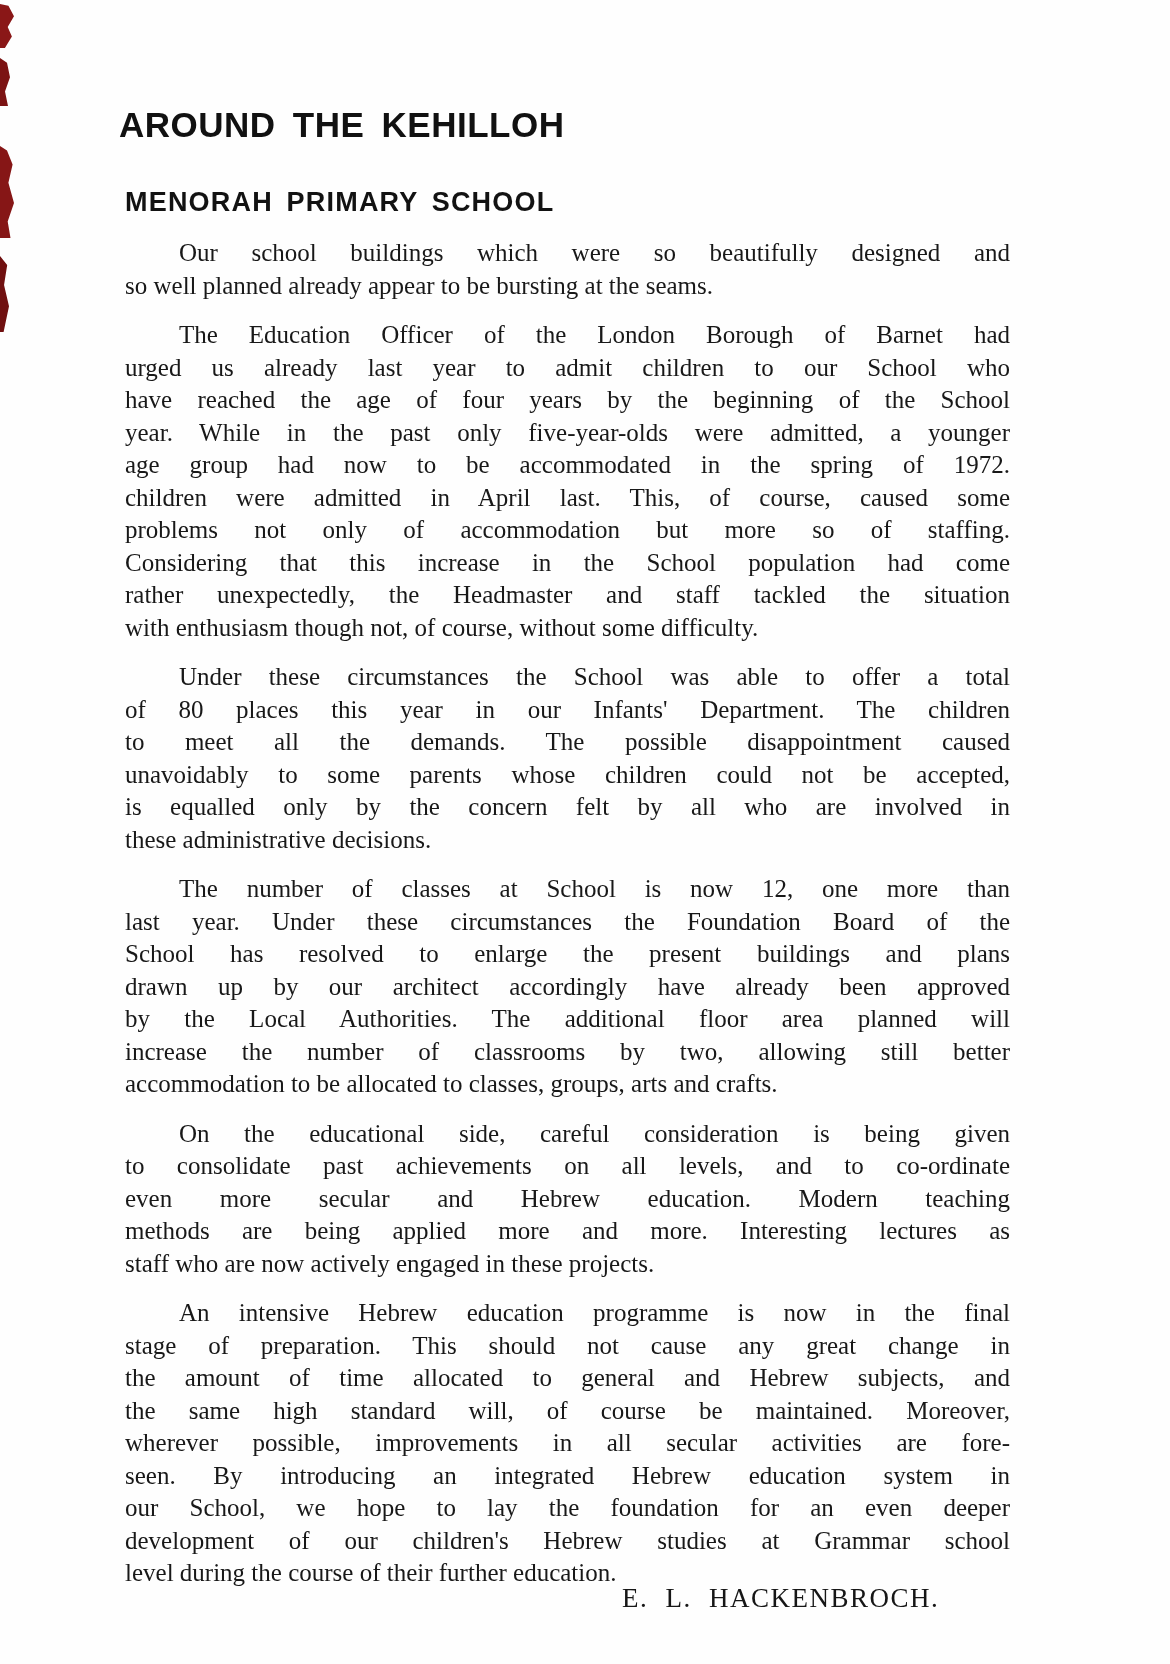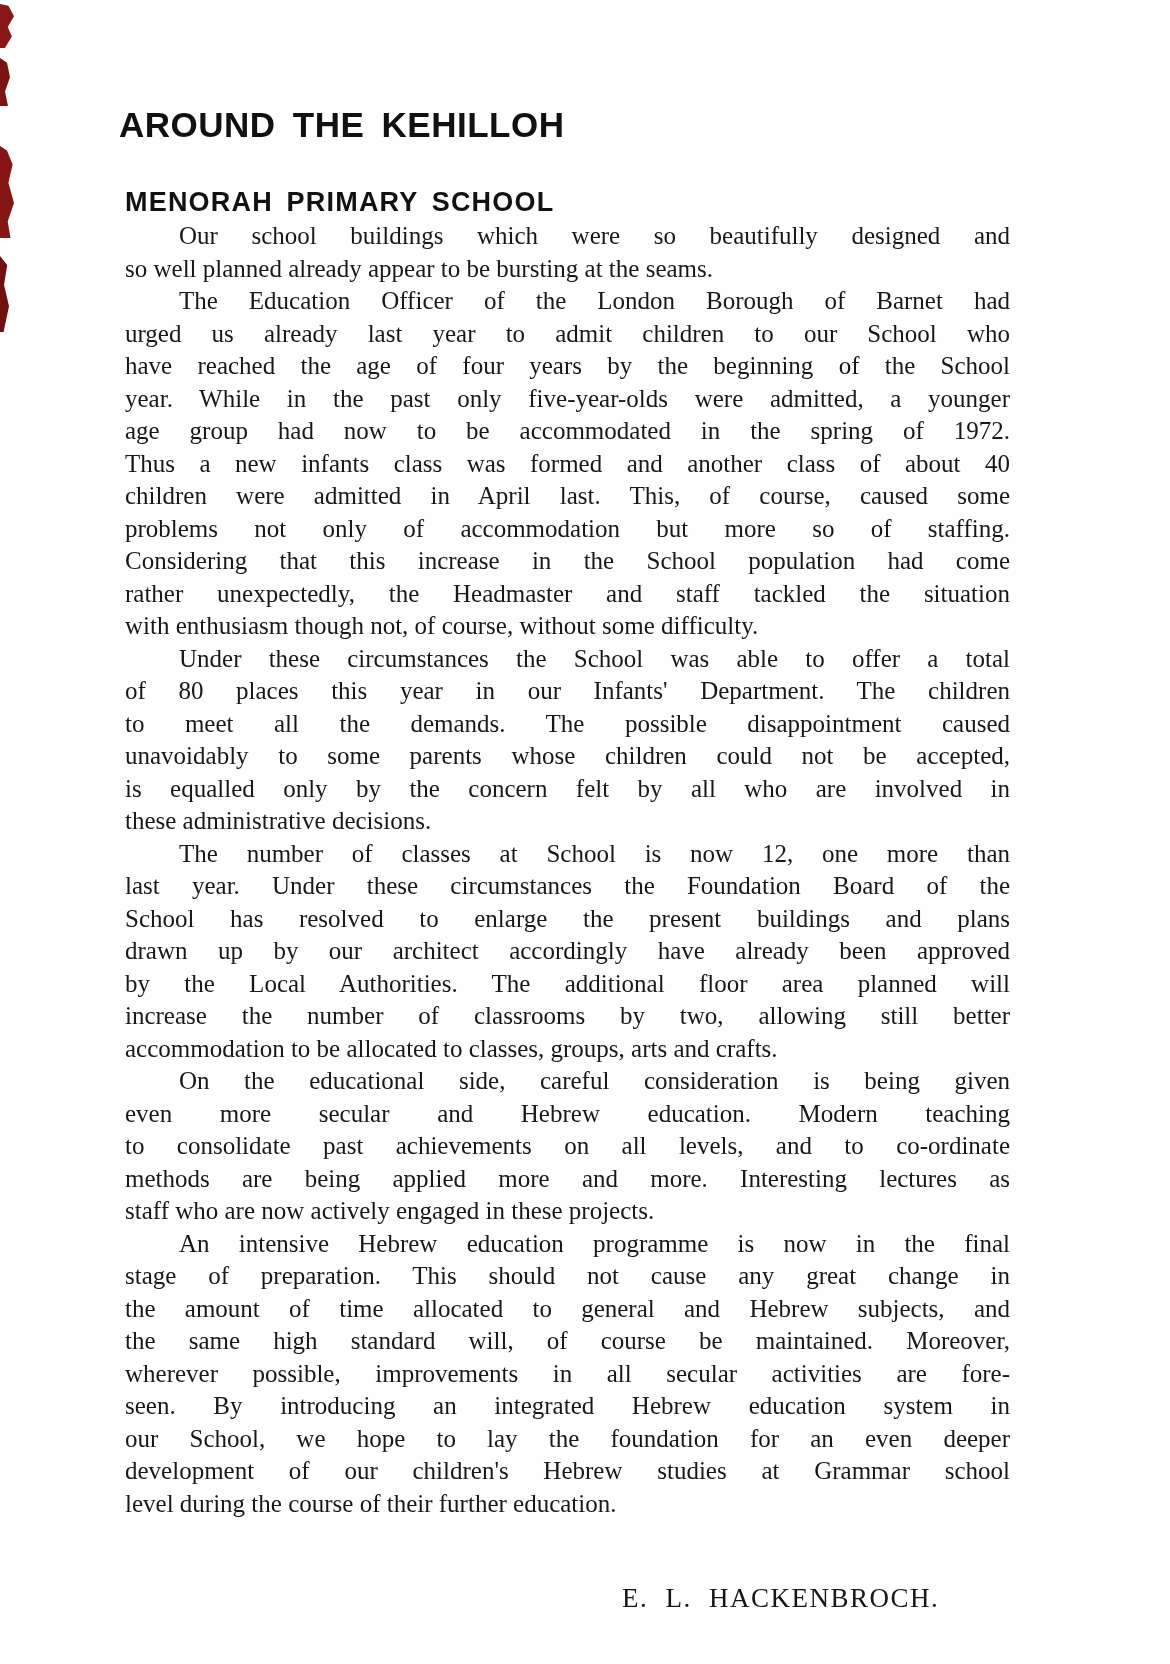--- a/index.html
+++ b/index.html
@@ -49,21 +49,21 @@
   }
   .paragraph { margin: 0; }
   .line {
     text-align: justify;
     text-align-last: justify;
     text-justify: inter-word;
     height: 32.5px;
     overflow: visible;
     white-space: normal;
   }
-  .line.first { text-indent: 54px; }
+  .line.first { text-indent: 54px; margin-top: 17px; }
   .line.last { text-align-last: left; }
   .signature {
     position: absolute;
     left: 622px;
     top: 1584px;
     font-family: "Liberation Serif", serif;
     font-size: 27px;
     line-height: 1.1;
     letter-spacing: 1.5px;
     word-spacing: 9px;
@@ -101,21 +101,20 @@
       <div class="paragraph">
         <div class="line first">Our school buildings which were so beautifully designed and</div>
         <div class="line last">so well planned already appear to be bursting at the seams.</div>
       </div>
       <div class="paragraph">
         <div class="line first">The Education Officer of the London Borough of Barnet had</div>
         <div class="line">urged us already last year to admit children to our School who</div>
         <div class="line">have reached the age of four years by the beginning of the School</div>
         <div class="line">year. While in the past only five-year-olds were admitted, a younger</div>
         <div class="line">age group had now to be accommodated in the spring of 1972.</div>
-        <div class="line">Thus a new infants class was formed and another class of about 40</div>
         <div class="line">children were admitted in April last. This, of course, caused some</div>
         <div class="line">problems not only of accommodation but more so of staffing.</div>
         <div class="line">Considering that this increase in the School population had come</div>
         <div class="line">rather unexpectedly, the Headmaster and staff tackled the situation</div>
         <div class="line last">with enthusiasm though not, of course, without some difficulty.</div>
       </div>
       <div class="paragraph">
         <div class="line first">Under these circumstances the School was able to offer a total</div>
         <div class="line">of 80 places this year in our Infants' Department. The children</div>
         <div class="line">to meet all the demands. The possible disappointment caused</div>
@@ -127,22 +126,22 @@
         <div class="line first">The number of classes at School is now 12, one more than</div>
         <div class="line">last year. Under these circumstances the Foundation Board of the</div>
         <div class="line">School has resolved to enlarge the present buildings and plans</div>
         <div class="line">drawn up by our architect accordingly have already been approved</div>
         <div class="line">by the Local Authorities. The additional floor area planned will</div>
         <div class="line">increase the number of classrooms by two, allowing still better</div>
         <div class="line last">accommodation to be allocated to classes, groups, arts and crafts.</div>
       </div>
       <div class="paragraph">
         <div class="line first">On the educational side, careful consideration is being given</div>
+        <div class="line">to consolidate past achievements on all levels, and to co-ordinate</div>
         <div class="line">even more secular and Hebrew education. Modern teaching</div>
-        <div class="line">to consolidate past achievements on all levels, and to co-ordinate</div>
         <div class="line">methods are being applied more and more. Interesting lectures as</div>
         <div class="line last">staff who are now actively engaged in these projects.</div>
       </div>
       <div class="paragraph">
         <div class="line first">An intensive Hebrew education programme is now in the final</div>
         <div class="line">stage of preparation. This should not cause any great change in</div>
         <div class="line">the amount of time allocated to general and Hebrew subjects, and</div>
         <div class="line">the same high standard will, of course be maintained. Moreover,</div>
         <div class="line">wherever possible, improvements in all secular activities are fore-</div>
         <div class="line">seen. By introducing an integrated Hebrew education system in</div>

